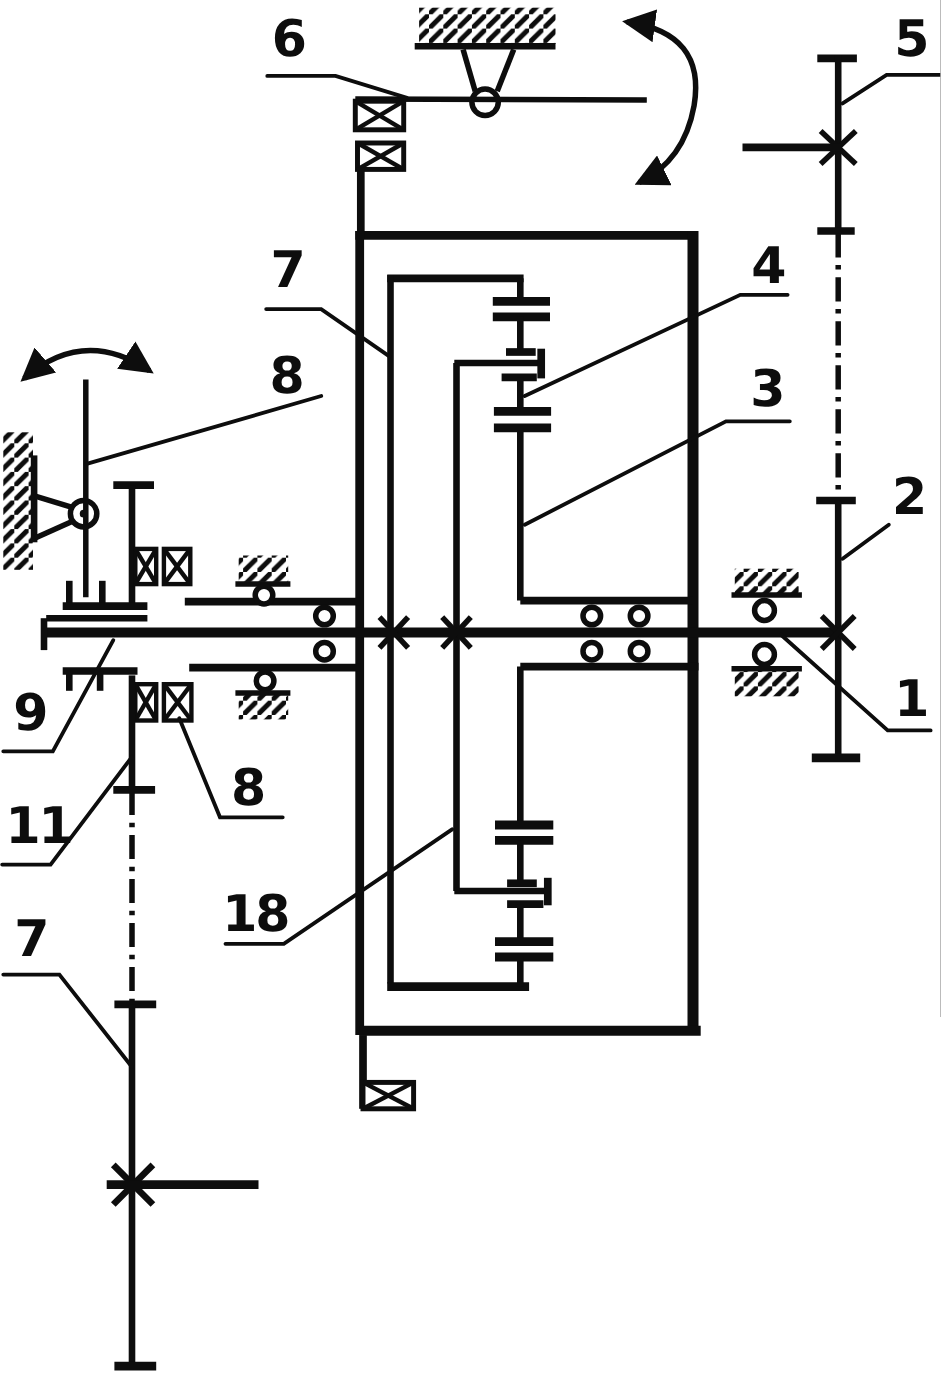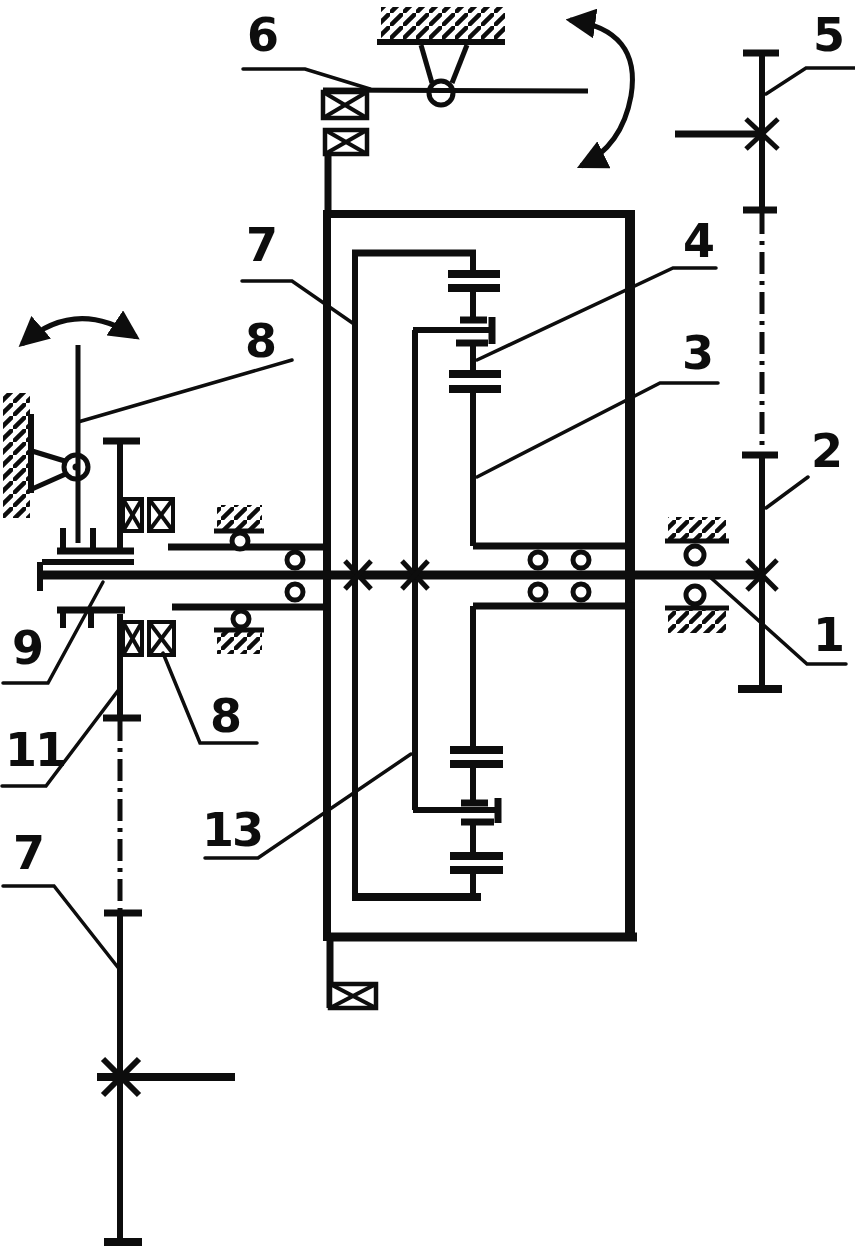--- a/index.html
+++ b/index.html
@@ -247,16 +247,16 @@
 <span class="lbl" style="left:813px;top:12px">5</span>
 <span class="lbl" style="left:246px;top:222px">7</span>
 <span class="lbl" style="left:683px;top:218px">4</span>
 <span class="lbl" style="left:682px;top:330px">3</span>
 <span class="lbl" style="left:245px;top:318px">8</span>
 <span class="lbl" style="left:811px;top:428px">2</span>
 <span class="lbl" style="left:813px;top:612px">1</span>
 <span class="lbl" style="left:12px;top:625px">9</span>
 <span class="lbl" style="left:210px;top:693px">8</span>
 <span class="lbl" style="left:5px;top:727px">11</span>
-<span class="lbl" style="left:202px;top:807px">13</span>
+<span class="lbl" style="left:202px;top:807px">18</span>
 <span class="lbl" style="left:13px;top:830px">7</span>
 
 </div>
 
 </body></html>

